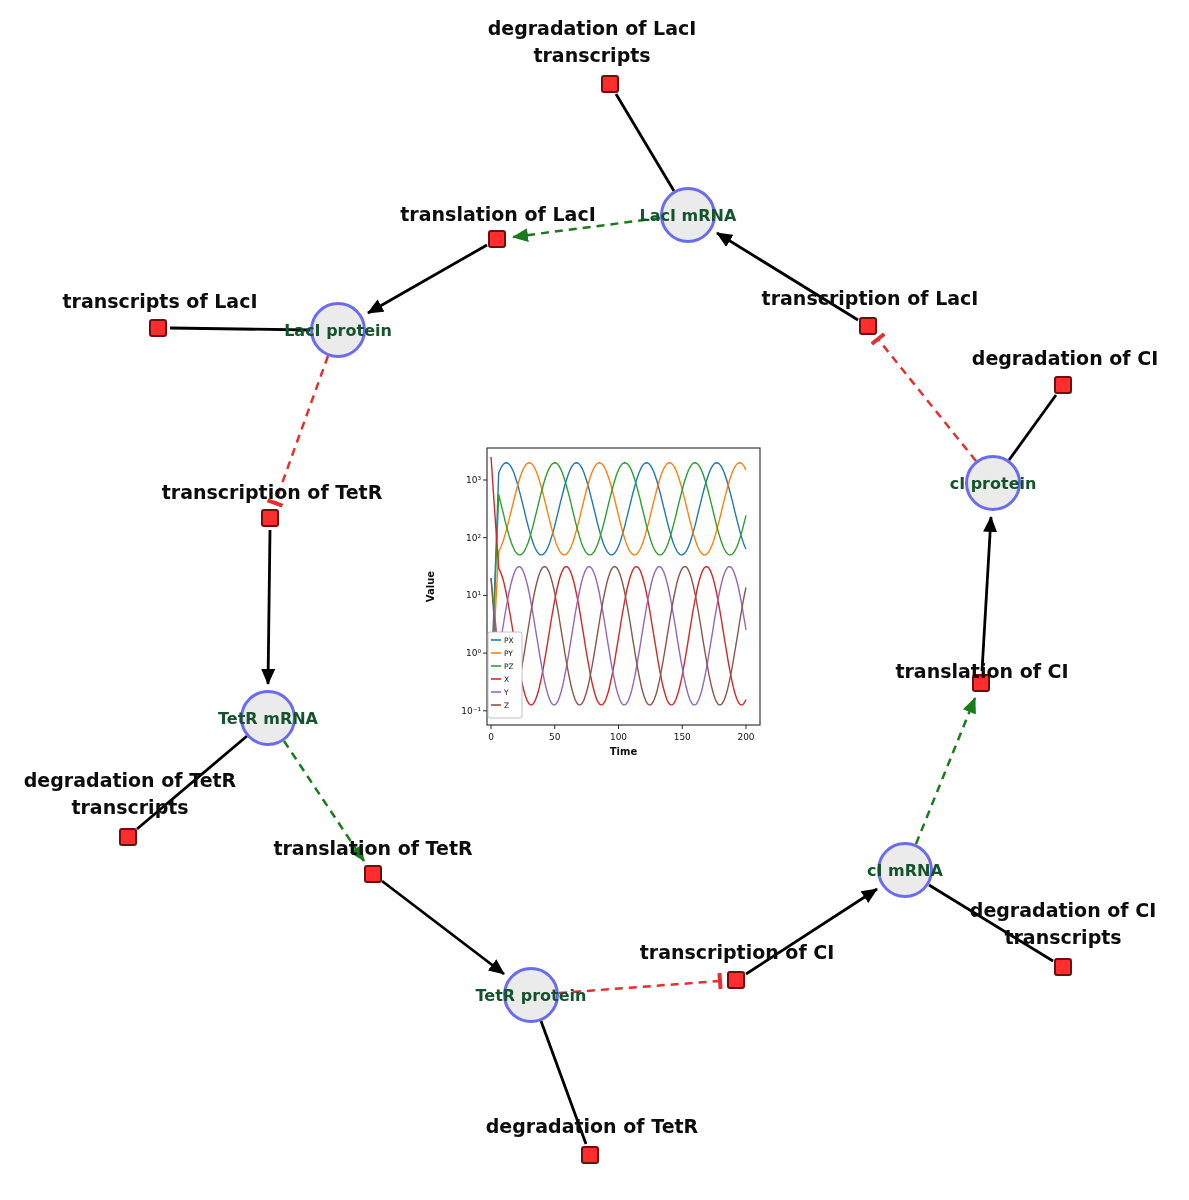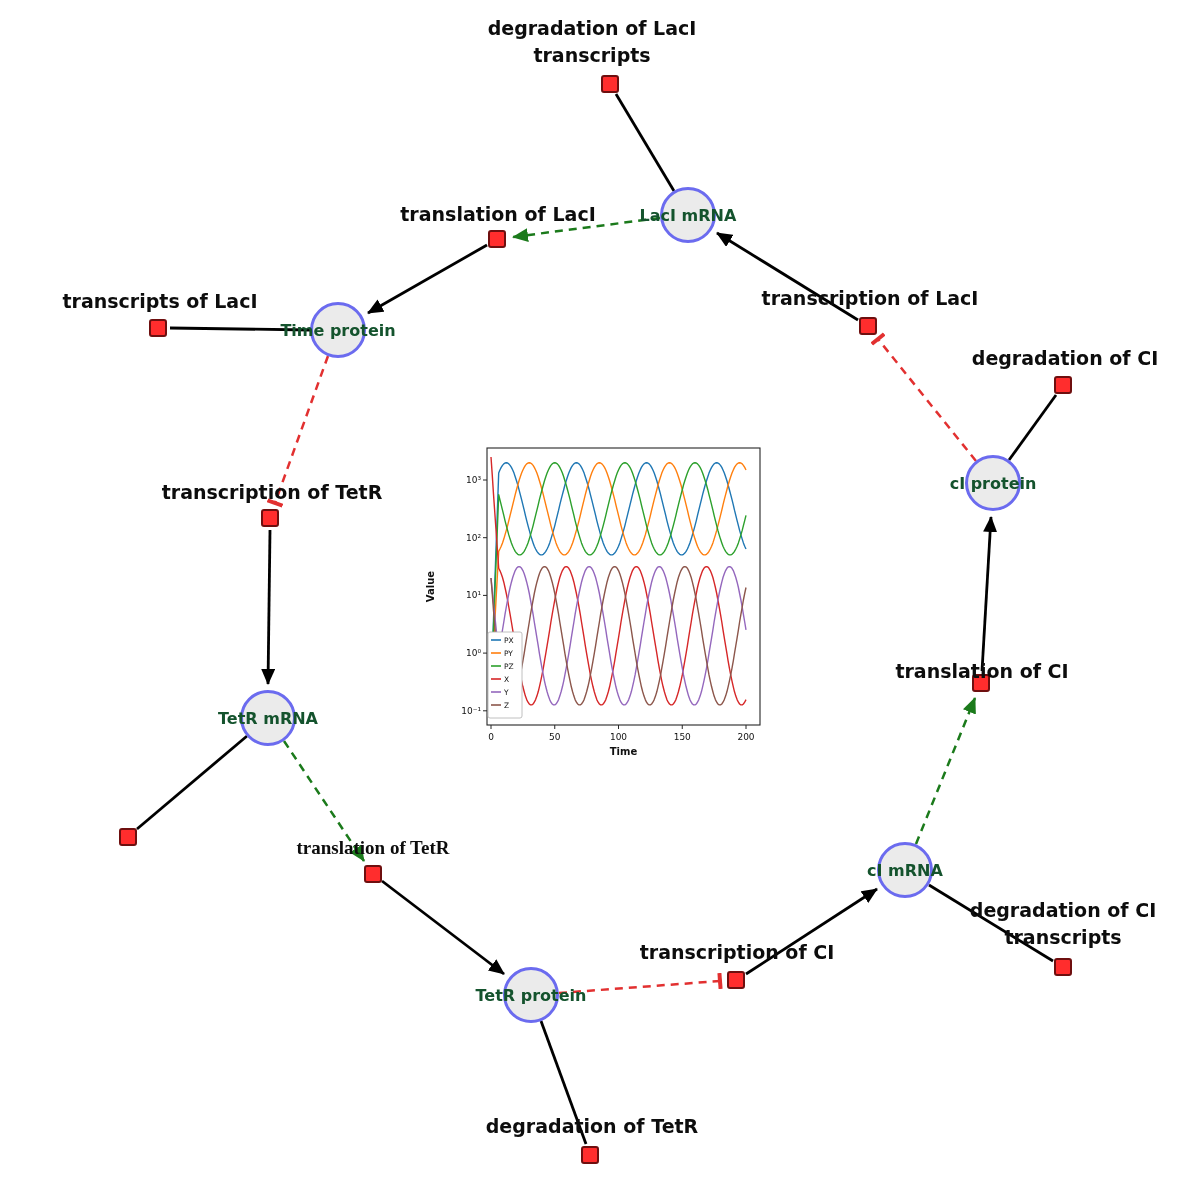--- a/index.html
+++ b/index.html
@@ -56,21 +56,21 @@
   </svg>
 
   <div class="species-node" style="left:660px;top:187px;"></div>
   <div class="species-node" style="left:310px;top:302px;"></div>
   <div class="species-node" style="left:240px;top:690px;"></div>
   <div class="species-node" style="left:503px;top:967px;"></div>
   <div class="species-node" style="left:877px;top:842px;"></div>
   <div class="species-node" style="left:965px;top:455px;"></div>
 
   <div class="slabel" style="left:688px;top:215px;">LacI mRNA</div>
-  <div class="slabel" style="left:338px;top:330px;">Time protein</div>
+  <div class="slabel" style="left:338px;top:330px;">LacI protein</div>
   <div class="slabel" style="left:268px;top:718px;text-align:center;">TetR mRNA</div>
   <div class="slabel" style="left:531px;top:995px;">TetR protein</div>
   <div class="slabel" style="left:905px;top:870px;">cI mRNA</div>
   <div class="slabel" style="left:993px;top:483px;">cI protein</div>
 
   <div class="reaction-node" style="left:601px;top:75px;"></div>
   <div class="reaction-node" style="left:488px;top:230px;"></div>
   <div class="reaction-node" style="left:859px;top:317px;"></div>
   <div class="reaction-node" style="left:149px;top:319px;"></div>
   <div class="reaction-node" style="left:1054px;top:376px;"></div>
@@ -82,21 +82,22 @@
   <div class="reaction-node" style="left:1054px;top:958px;"></div>
   <div class="reaction-node" style="left:581px;top:1146px;"></div>
 
   <div class="rlabel wrap" style="left:592px;top:42px;width:235px;">degradation of LacI transcripts</div>
   <div class="rlabel" style="left:498px;top:214px;">translation of LacI</div>
   <div class="rlabel" style="left:870px;top:298px;">transcription of LacI</div>
   <div class="rlabel" style="left:160px;top:301px;">transcripts of LacI</div>
   <div class="rlabel" style="left:1065px;top:358px;">degradation of CI</div>
   <div class="rlabel" style="left:272px;top:492px;">transcription of TetR</div>
   <div class="rlabel" style="left:982px;top:658px;margin-top:13px;">translation of CI</div>
-  <div class="rlabel" style="left:373px;top:848px;font-family:Liberation Serif, serif;">translation of TetR</div>
+  <div class="rlabel wrap" style="left:130px;top:794px;width:245px;">degradation of TetR transcripts</div>
+  <div class="rlabel" style="left:373px;top:848px;">translation of TetR</div>
   <div class="rlabel" style="left:737px;top:952px;">transcription of CI</div>
   <div class="rlabel wrap" style="left:1063px;top:924px;width:215px;">degradation of CI transcripts</div>
   <div class="rlabel" style="left:592px;top:1126px;">degradation of TetR</div>
 
   <div id="inset-wrap">
     <svg id="inset-svg" width="350" height="330" viewBox="0 0 350 330">
         <rect x="61" y="12" width="273" height="277" fill="#ffffff" stroke="#262626" stroke-width="1.1"></rect>
         <line x1="65" y1="289" x2="65" y2="293" stroke="#262626" stroke-width="1"></line>
         <text x="65" y="304" text-anchor="middle" font-size="9" fill="#111">0</text>
         <line x1="128.75" y1="289" x2="128.75" y2="293" stroke="#262626" stroke-width="1"></line>

